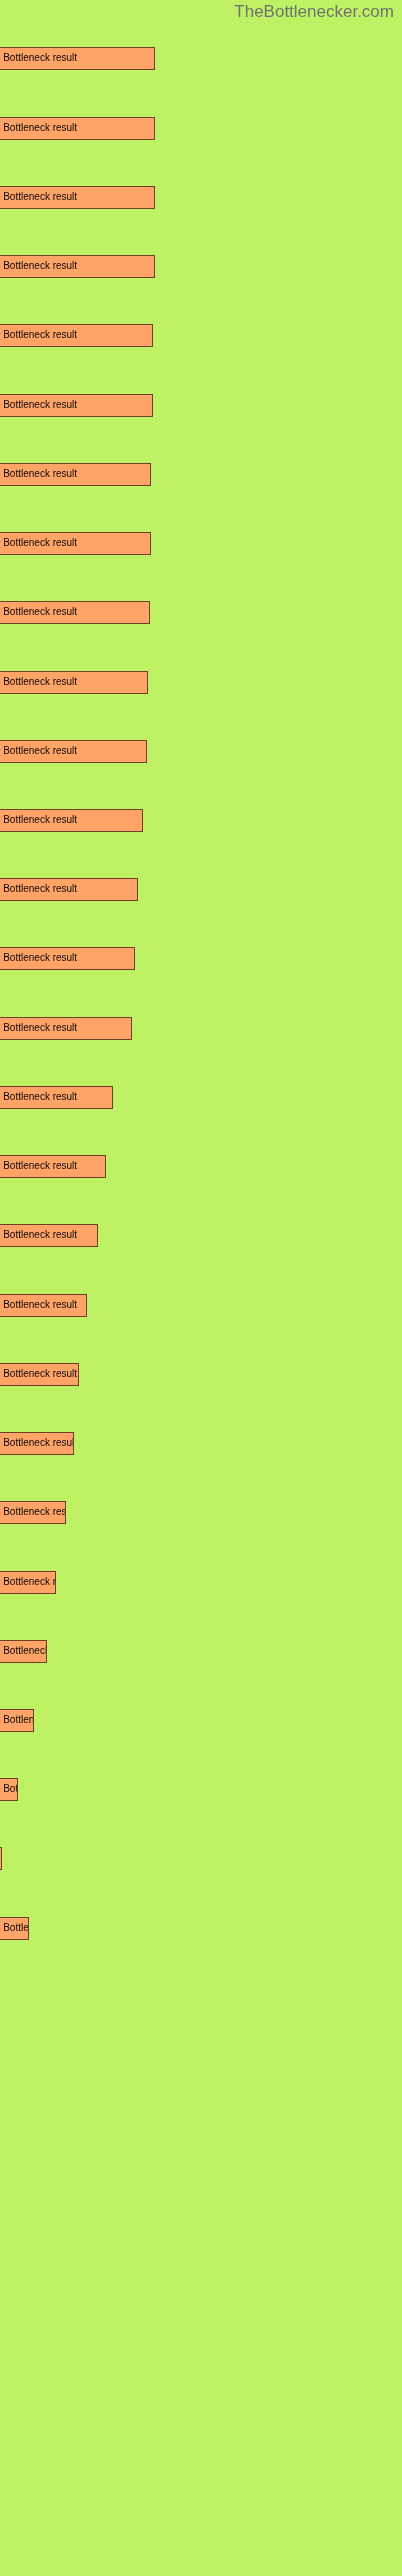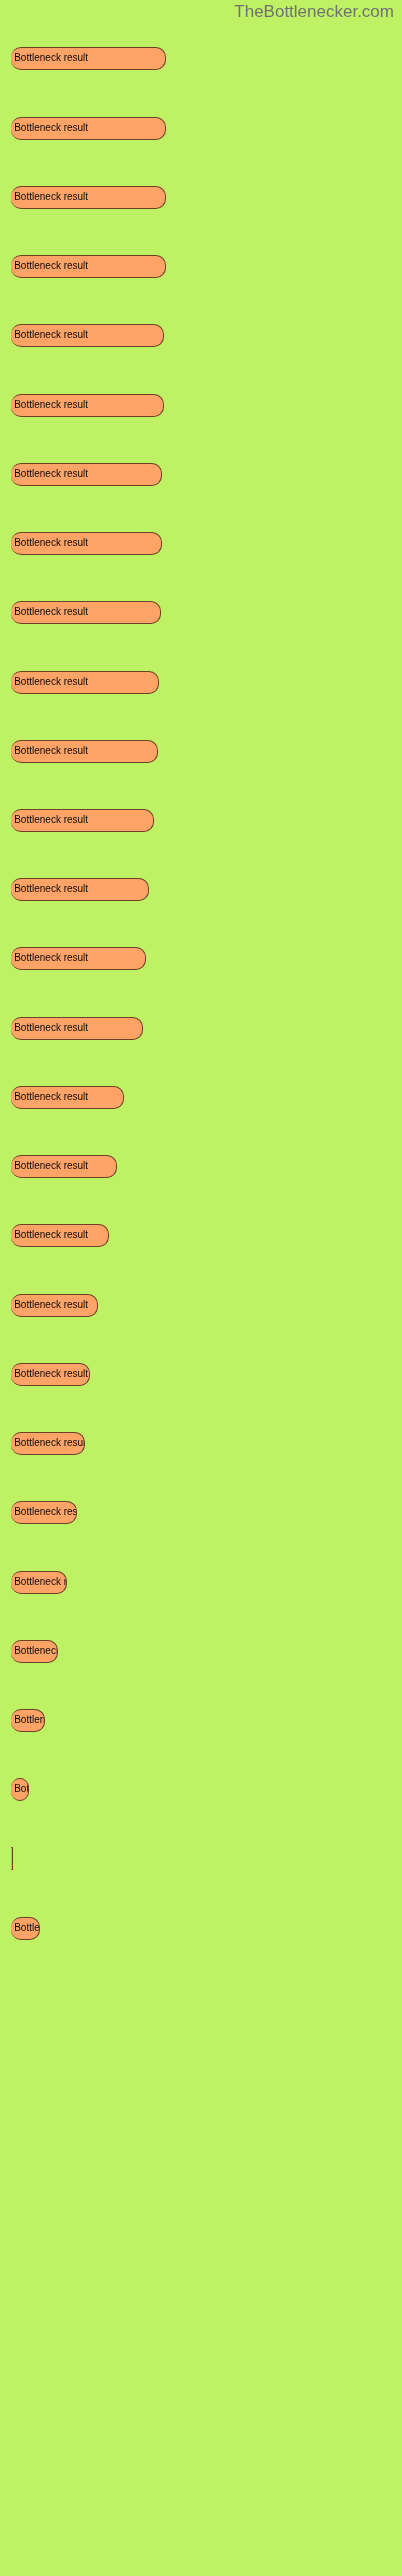--- a/index.html
+++ b/index.html
@@ -35,29 +35,28 @@
   }
   .bars-layer {
     position: absolute;
     left: 0px;
     top: 0px;
     width: 403px;
     height: 2576px;
   }
   .bar {
     position: absolute;
-    left: 11px;
+    left: 0px;
     box-sizing: border-box;
     background: #ffa366;
     border-top: 0.8px solid #6b4024;
     border-bottom: 0.8px solid #6b4024;
     border-right: 0.8px solid #6b4024;
     overflow: hidden;
     white-space: nowrap;
-    border-radius: 10px;
   }
   .bar-label {
     position: absolute;
     left: 3.2px;
     top: 50%;
     transform: translateY(-50%);
     color: #0b0b0b;
     font-size: 10px;
     font-family: "Liberation Sans", sans-serif;
     white-space: nowrap;

